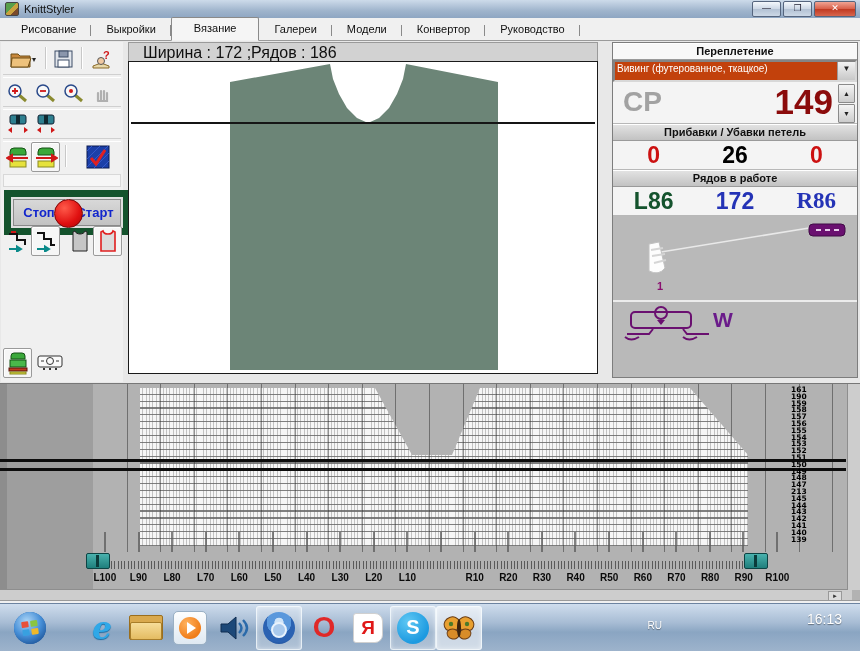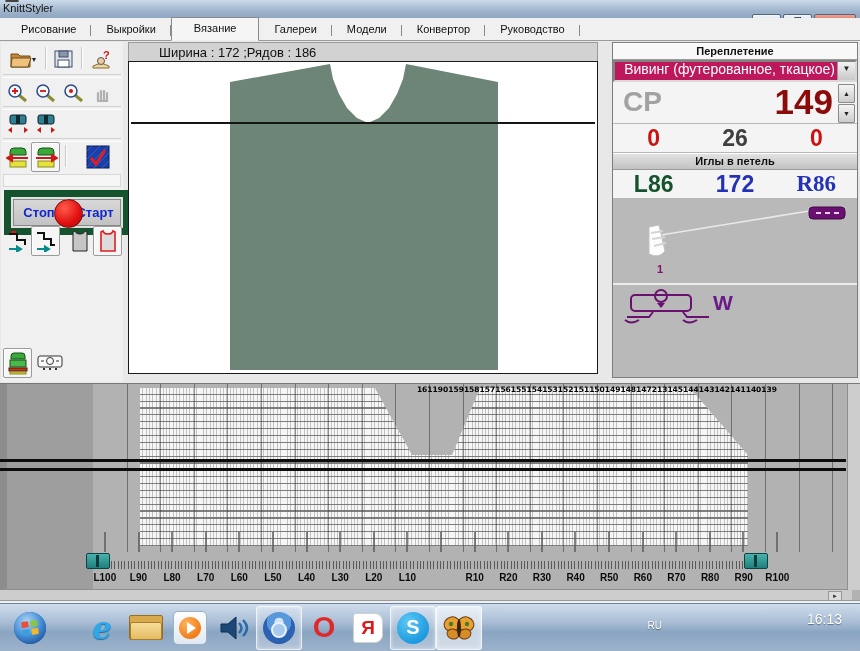--- a/index.html
+++ b/index.html
@@ -1,21 +1,21 @@
 <!DOCTYPE html>
 <html><head>
 <meta charset="utf-8">
 <style>
   html,body{margin:0;padding:0;background:#444;}
   #root{position:relative;width:860px;height:651px;background:#e8e8e8;overflow:hidden;
         font-family:"Liberation Sans",sans-serif;}
   
   #titlebar{position:absolute;top:0;left:0;right:0;height:18px;
     background:linear-gradient(#cddbea,#9fb4cc 60%,#8ea6c2);border-bottom:1px solid #5f7490;
-    display:flex;padding:0 3px;flex-direction:column;}
+    display:flex;align-items:center;padding:0 3px;}
   .app-icon{width:12px;height:12px;margin:0 5px 0 2px;border:1px solid #444;border-radius:2px;
     background:linear-gradient(135deg,#58a04a 0 45%,#caa23e 45% 70%,#7a4a2a 70%);}
   .title-text{font-size:11px;color:#101010;}
   .winbtns{margin-left:auto;display:flex;gap:2px;padding-right:1px;}
   .winbtn{width:27px;height:14px;border:1px solid #55657e;border-radius:2px;text-align:center;
     font-size:9px;line-height:12px;color:#223;
     background:linear-gradient(#f4f8fc,#cdd8e6 48%,#b3c2d4 52%,#ccd8e6);}
   .winbtn.close{width:40px;color:#fff;
     background:linear-gradient(#f0a494,#d9604a 48%,#c03a22 52%,#d8664e);}
   
@@ -38,37 +38,37 @@
     border:1px solid #d8d8d8;}
   #stopstart{position:absolute;left:3px;top:148px;width:112px;height:31px;border:7px solid #14532d;
     background:#e0e0e0;display:flex;}
   .ssbtn{flex:1;margin:2px;border:1px solid #8a8a8a;background:linear-gradient(#d8d8d8,#c2c2c2);
     color:#1226cc;font-weight:bold;font-size:13px;display:flex;align-items:center;justify-content:center;}
   #ssdot{position:absolute;left:50%;top:50%;width:27px;height:27px;margin:-13.5px 0 0 -13.5px;
     border-radius:50%;background:radial-gradient(circle at 35% 30%,#ff5a4a,#e01010 60%,#a80808);
     border:1px solid #7a0606;}
   
   #canvas-header{position:absolute;left:128px;top:42px;width:470px;height:19px;background:#d2d2d2;
-    border:1px solid #9a9a9a;border-bottom:none;font-size:13px;color:#101010;line-height:19px;
-    padding-left:30px;box-sizing:border-box;}
+    border:1px solid #9a9a9a;border-bottom:none;font-size:16px;color:#101010;line-height:19px;
+    padding-left:14px;box-sizing:border-box;}
   #canvas{position:absolute;left:128px;top:61px;width:470px;height:313px;background:#fff;
     border:1px solid #1a1a1a;box-sizing:border-box;}
   #garment{position:absolute;left:101px;top:2px;width:268px;height:306px;
     clip-path:polygon(0px 18px,100px 0px,103px 15px,109px 30px,117px 44px,127px 54px,138px 59px,
       149px 54px,159px 44px,167px 30px,173px 15px,176px 0px,268px 18px,268px 306px,0px 306px);}
   #canvas-line{position:absolute;left:2px;right:2px;top:60px;height:2px;background:#151515;}
   
   #rpanel{position:absolute;left:612px;top:42px;width:246px;height:336px;border:1px solid #7d7d7d;
     background:#f0f0f0;box-sizing:border-box;overflow:hidden;}
   .sechdr{background:linear-gradient(#e2e2e2,#c2c2c2);border-top:1px solid #fff;border-bottom:1px solid #9a9a9a;
     font-size:11px;font-weight:bold;color:#101010;text-align:center;height:15px;line-height:15px;}
   .sechdr.light{background:#f8f8f8;}
   #weave-select{height:18px;margin:0;border:2px inset #d8d8d8;background:#fff;display:flex;}
-  #weave-value{flex:1;background:#be185d;color:#fff;font-size:14px;line-height:14px;padding:0 2px;
-    white-space:nowrap;overflow:hidden;text-align:right;}
+  #weave-value{flex:1;background:#c2410c;color:#fff;font-size:10px;line-height:14px;padding:0 2px;
+    white-space:nowrap;overflow:hidden;}
   #weave-btn{width:17px;background:linear-gradient(#f2f2f2,#c8c8c8);border-left:1px solid #9a9a9a;
     font-size:8px;color:#222;text-align:center;line-height:14px;}
   #cp-row{height:41px;background:#f4f4f4;position:relative;border-bottom:1px solid #b8b8b8;}
   #cp-label{position:absolute;left:10px;top:4px;font-size:28px;font-weight:bold;color:#a2a2a2;}
   #cp-value{position:absolute;right:24px;top:0px;font-size:35px;font-weight:bold;}
   #cp-spin{position:absolute;right:2px;top:2px;width:17px;height:37px;display:flex;flex-direction:column;gap:1px;}
   .spinbtn{flex:1;border:1px solid #8a8a8a;background:linear-gradient(#f4f4f4,#cccccc);
     font-size:7px;color:#222;text-align:center;line-height:17px;border-radius:1px;}
   .triple{height:28px;background:#f4f4f4;display:flex;border-bottom:1px solid #b8b8b8;}
   .triple span{flex:1;text-align:center;font-size:23px;font-weight:bold;line-height:28px;}
@@ -83,22 +83,22 @@
     border-left:7px solid #8d8d8d;box-sizing:border-box;}
   #stitches{position:absolute;left:140px;top:4px;width:608px;height:158px;
     background:
       repeating-linear-gradient(to bottom,rgba(255,255,255,0) 0px,rgba(255,255,255,0) 5.7px,rgba(105,105,105,.85) 5.7px,rgba(105,105,105,.85) 6.87px),
       repeating-linear-gradient(to right,#f6f6f6 0px,#f6f6f6 2.4px,#c2c2c2 2.4px,#c2c2c2 3.36px);
     clip-path:polygon(0px 0px,235px 0px,272px 67px,312px 67px,340px 0px,550px 0px,608px 67px,
       608px 158px,0px 158px);}
   #vlines{position:absolute;left:94px;top:0;width:752px;height:168px;pointer-events:none;
     background:repeating-linear-gradient(to right,transparent 0px,transparent 32.6px,rgba(45,45,45,.5) 32.6px,rgba(45,45,45,.5) 33.6px);}
   .blackline{position:absolute;left:0;width:846px;height:3px;background:#0d0d0d;}
-  #rownums{position:absolute;left:751px;top:3px;width:26px;height:160px;display:flex;
-    justify-content:flex-end;z-index:3;}
+  #rownums{position:absolute;left:791px;top:3px;width:26px;height:160px;display:flex;
+    flex-direction:column;justify-content:flex-start;z-index:3;}
   #rownums span{font:bold 7.5px "DejaVu Sans",sans-serif;line-height:6.8px;height:6.8px;color:#000;}
   #ticks-major{position:absolute;left:104px;top:148px;width:675px;height:20px;
     background:repeating-linear-gradient(to right,#5a5a5a 0 2px,transparent 2px 33.6px);opacity:.75;}
   #ticks-minor{position:absolute;left:94px;top:177px;width:668px;height:8px;
     background:repeating-linear-gradient(to right,#5a5a5a 0 1px,transparent 1px 3.36px);}
   .slider{position:absolute;top:169px;width:22px;height:14px;border:1px solid #0c4444;border-radius:2px;
     background:linear-gradient(#4ab2ae,#1f7f7c);z-index:4;}
   .slider::after{content:"";position:absolute;left:9px;top:1px;bottom:1px;width:3px;background:#0b3b3b;}
   #ruler-labels{position:absolute;left:88px;top:188px;width:706px;height:14px;display:flex;}
   #ruler-labels span{flex:1;text-align:center;font-size:10px;font-weight:bold;color:#0a0a0a;
@@ -333,26 +333,27 @@
       <span id="weave-btn">▼</span>
     </div>
     <div id="cp-row">
       <span id="cp-label">СР</span>
       <span id="cp-value" style="color: rgb(139, 11, 11);">149</span>
       <span id="cp-spin">
         <span class="spinbtn">▲</span>
         <span class="spinbtn">▼</span>
       </span>
     </div>
+    <div class="sechdr">Прибавки / Убавки петель</div>
     <div class="triple">
       <span style="color: rgb(204, 17, 17);">0</span>
-      <span style="color: #404040;">26</span>
+      <span style="color: #000000;">26</span>
       <span style="color: rgb(204, 17, 17);">0</span>
     </div>
-    <div class="sechdr">Иглы в петель</div>
+    <div class="sechdr">Рядов в работе</div>
     <div class="triple">
       <span style="color: #14532d;">L86</span>
       <span style="color: rgb(36, 51, 182);">172</span>
       <span style="color: rgb(36, 51, 182); font-family: Liberation Serif, serif;">R86</span>
     </div>
     <div id="yarn-area">
       <svg width="244" height="84" viewBox="0 0 244 84">
         <line x1="48" y1="36" x2="196" y2="12" stroke="#e9e9e9" stroke-width="1.5"></line>
         <line x1="48" y1="36" x2="40" y2="30" stroke="#e9e9e9" stroke-width="1.5"></line>
         <path d="M36 28 l10 -2 6 26 q-6 8 -16 3 z" fill="#fdfdfd" stroke="#c0c0c0"></path>

